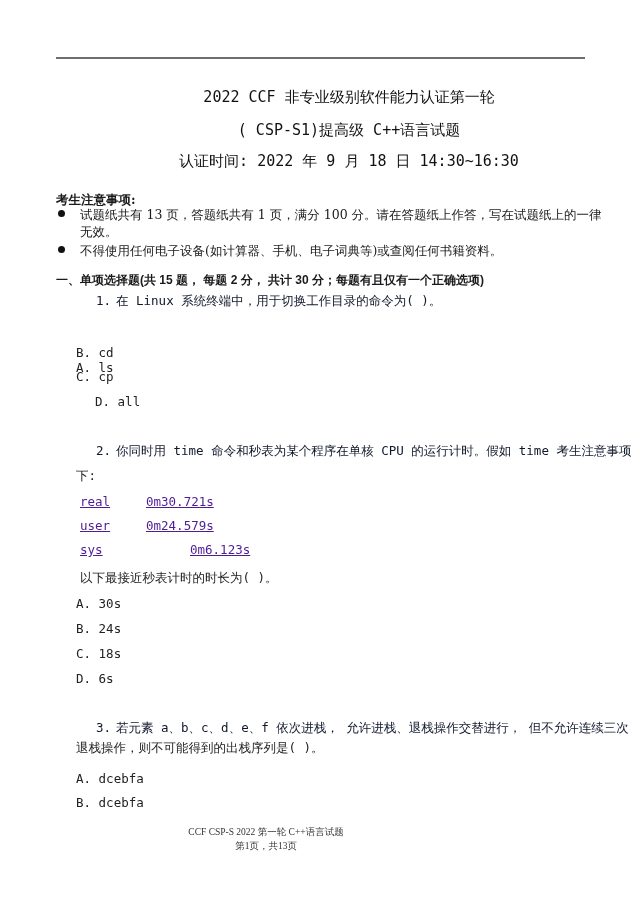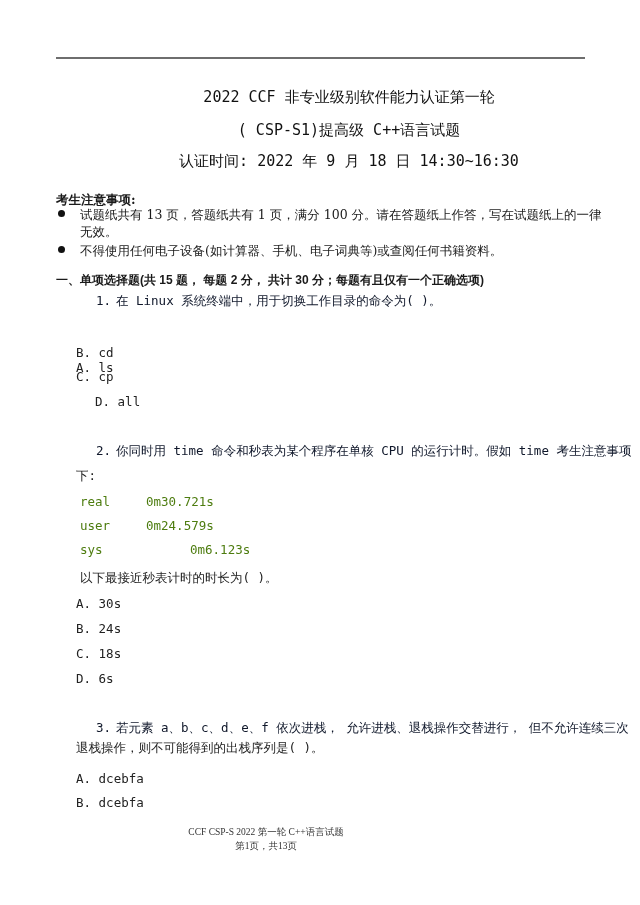--- a/index.html
+++ b/index.html
@@ -13,21 +13,21 @@
   .bullet { position:absolute; left:58px; font-family:"DejaVu Serif","Liberation Serif",serif; font-size:12.5px; }
   .bullet .dot { position:absolute; left:0; top:4px; width:7px; height:7px; border-radius:50%; background:#111; }
   .bullet .txt { position:absolute; left:22px; width:530px; line-height:17px; }
   .b1 { top:206px; }
   .b2 { top:242px; }
   .sec-h { position:absolute; left:56px; top:272px; font-family:Liberation Sans, sans-serif; font-size:12px; font-weight:bold; }
   .q { position:absolute; left:68px; font-family:"DejaVu Sans Mono","Liberation Mono",monospace; font-size:12.5px; color:#0f172a; width:540px; line-height:26px;margin-left:28px; }
   .q .num { display:inline-block; width:20px; }
   .opt { position:absolute; left:76px; font-family:"DejaVu Sans Mono","Liberation Mono",monospace; font-size:12.5px; color:#222; }
   .cont { position:absolute; left:76px; font-family:"DejaVu Sans Mono","Liberation Mono",monospace; font-size:12.5px; color:#222; }
-  .tm { position:absolute; font-family:"DejaVu Sans Mono","Liberation Mono",monospace; font-size:12.5px; color:#4d7c0f; }
+  .tm { position:absolute; font-family:"DejaVu Sans Mono","Liberation Mono",monospace; font-size:12.5px; color:#4c1d95;text-decoration:underline; }
   .footer { position:absolute; left:0; width:532px; text-align:center; font-family:"Liberation Serif","DejaVu Serif",serif; font-size:9.5px; color:#333; }
   .f1 { top:826px; }
   .f2 { top:840px; }
 </style>
 </head>
 <body>
 
 <div class="rule"></div>
 
 <div class="title t1">2022 CCF 非专业级别软件能力认证第一轮</div>

